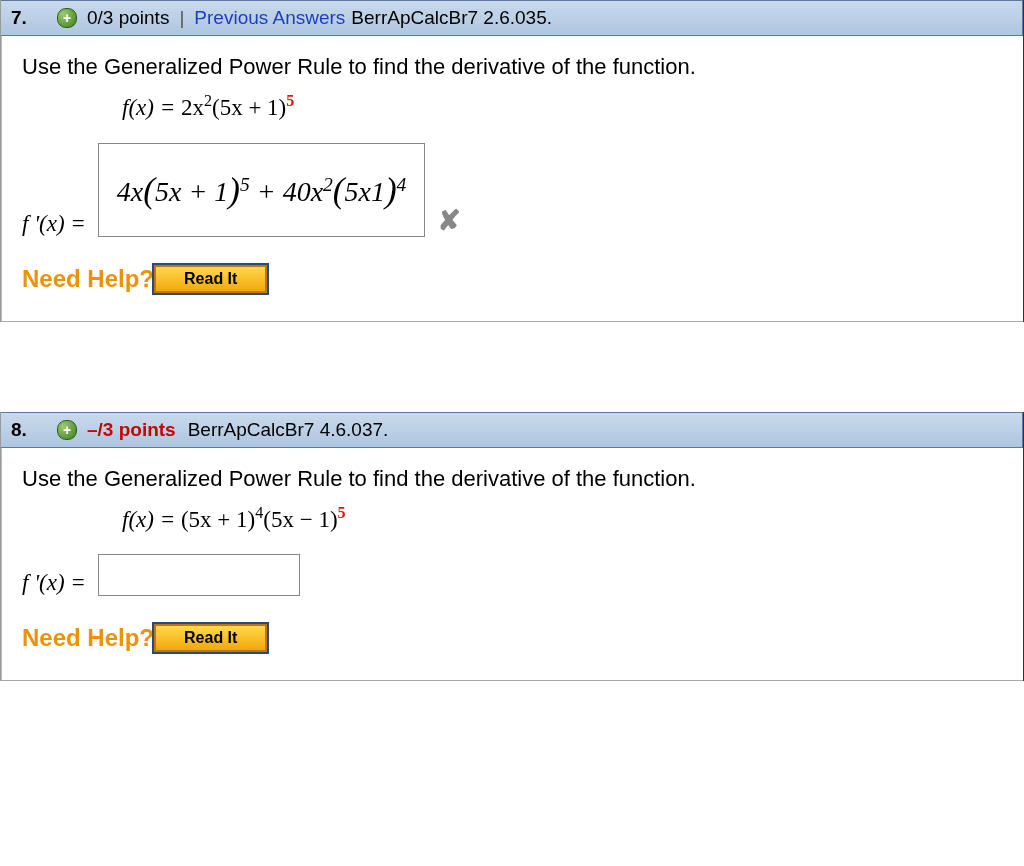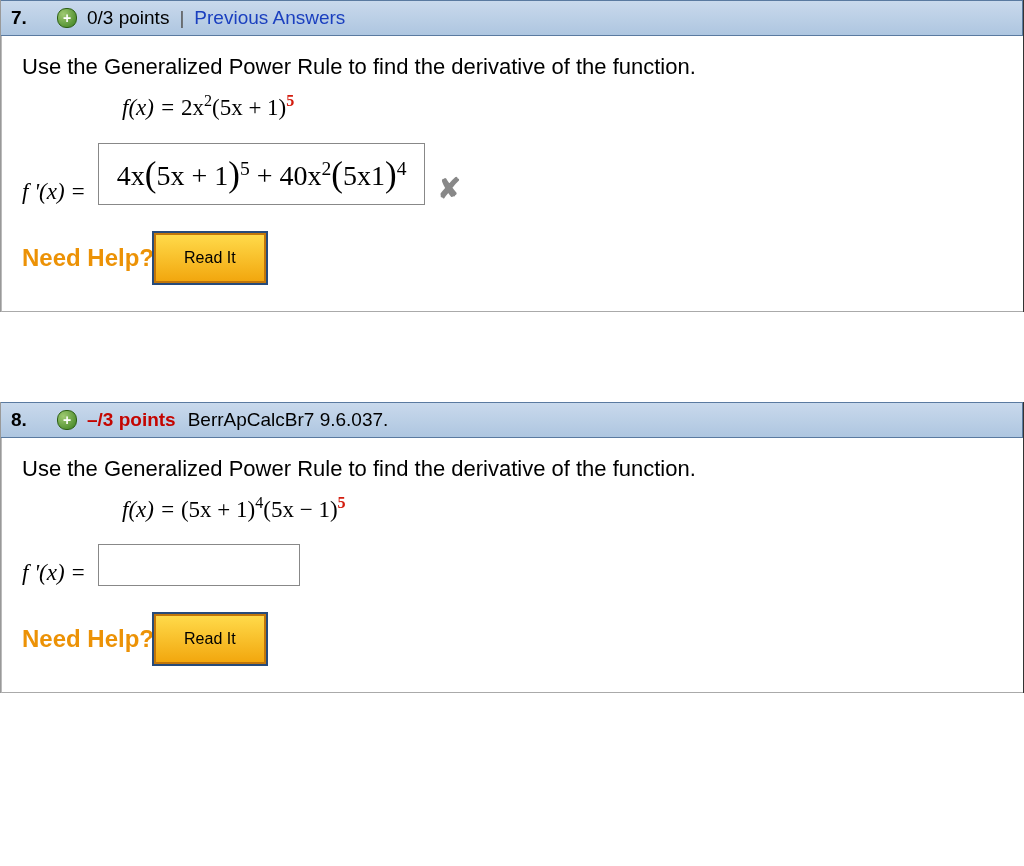--- a/index.html
+++ b/index.html
@@ -68,23 +68,24 @@
   .answer-row {
     display: flex;
     align-items: flex-end;
     gap: 12px;
     margin-bottom: 28px;
     font-family: "Times New Roman", serif;
     font-size: 23px;
   }
   .ans-box {
     border: 1px solid #888;
-    padding: 10px 18px;
+    padding: 26px 18px;
     font-family: "Times New Roman", serif;
     font-size: 28px;
+    font-style: italic;
   }
   .ans-box-empty {
     border: 1px solid #888;
     width: 200px;
     height: 40px;
     background: #fff;
   }
   .x-icon {
     color: #888;
     font-size: 28px;
@@ -96,38 +97,39 @@
   }
   .need-help {
     color: #ec9206;
     font-weight: bold;
     font-size: 24px;
   }
   .readit-btn {
     background: linear-gradient(#ffda4a, #f2a70e);
     border: 2px solid #c0760a;
     outline: 2px solid #264b7b;
-    padding: 14px 28px;
-    font-weight: normal;
+    padding: 3px 28px;
+    font-weight: bold;
     font-size: 16px;
     color: #000;
     cursor: pointer;
   }
   .bigparen { font-size: 1.25em; position: relative; top: 0.05em; }
 </style>
 </head>
 <body>
 
 <div class="qblock">
   <div class="qheader">
     <span class="qnum">7.</span>
     <span class="expand-icon">+</span>
     <span class="points-fail">0/3 points</span>
     <span class="bar">|</span>
     <span class="prev-link">Previous Answers</span>
+    <span class="code-ref">BerrApCalcBr7 2.6.035.</span>
   </div>
   <div class="qbody">
     <div class="prompt">Use the Generalized Power Rule to find the derivative of the function.</div>
     <div class="formula">
       <span class="fx-italic">f(x) = </span><span>2x</span><span class="sup">2</span><span>(5x + 1)</span><span class="sup-red">5</span>
     </div>
     <div class="answer-row">
       <span class="fx-italic">f '(x) = </span>
       <span class="ans-box"><span>4x</span><span class="bigparen">(</span><span>5x + 1</span><span class="bigparen">)</span><span class="sup">5</span><span> + 40x</span><span class="sup">2</span><span class="bigparen">(</span><span>5x1</span><span class="bigparen">)</span><span class="sup">4</span></span>
       <span class="x-icon">✘</span>
@@ -137,21 +139,21 @@
       <button class="readit-btn">Read It</button>
     </div>
   </div>
 </div>
 
 <div class="qblock" style="margin-bottom:0;">
   <div class="qheader">
     <span class="qnum">8.</span>
     <span class="expand-icon">+</span>
     <span class="points-red">–/3 points</span>
-    <span class="code-ref" style="margin-left:6px;">BerrApCalcBr7 9.6.037.</span>
+    <span class="code-ref" style="margin-left:6px;">BerrApCalcBr7 4.6.037.</span>
   </div>
   <div class="qbody">
     <div class="prompt">Use the Generalized Power Rule to find the derivative of the function.</div>
     <div class="formula">
       <span class="fx-italic">f(x) = </span><span>(5x + 1)</span><span class="sup">4</span><span>(5x − 1)</span><span class="sup-red">5</span>
     </div>
     <div class="answer-row">
       <span class="fx-italic">f '(x) = </span>
       <span class="ans-box-empty"></span>
     </div>

